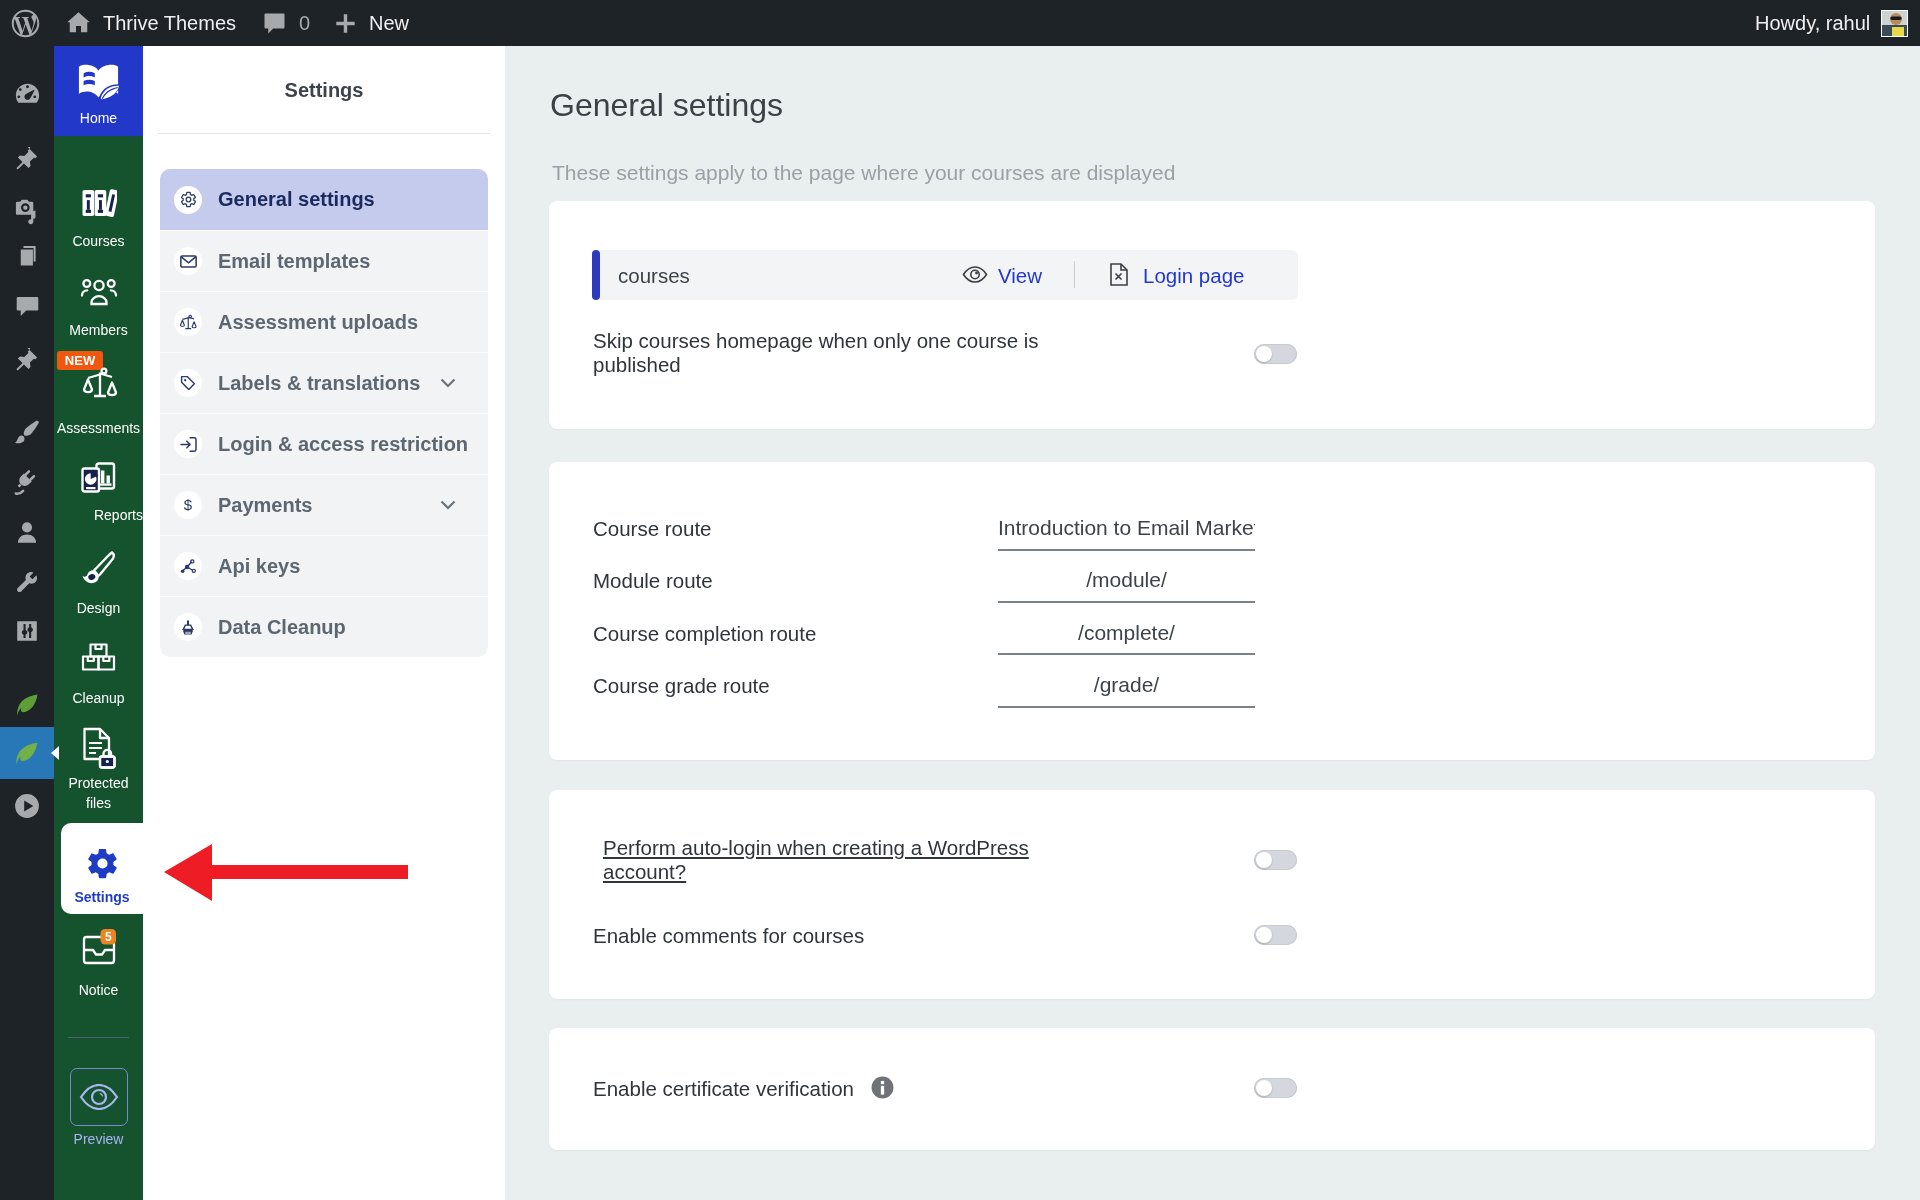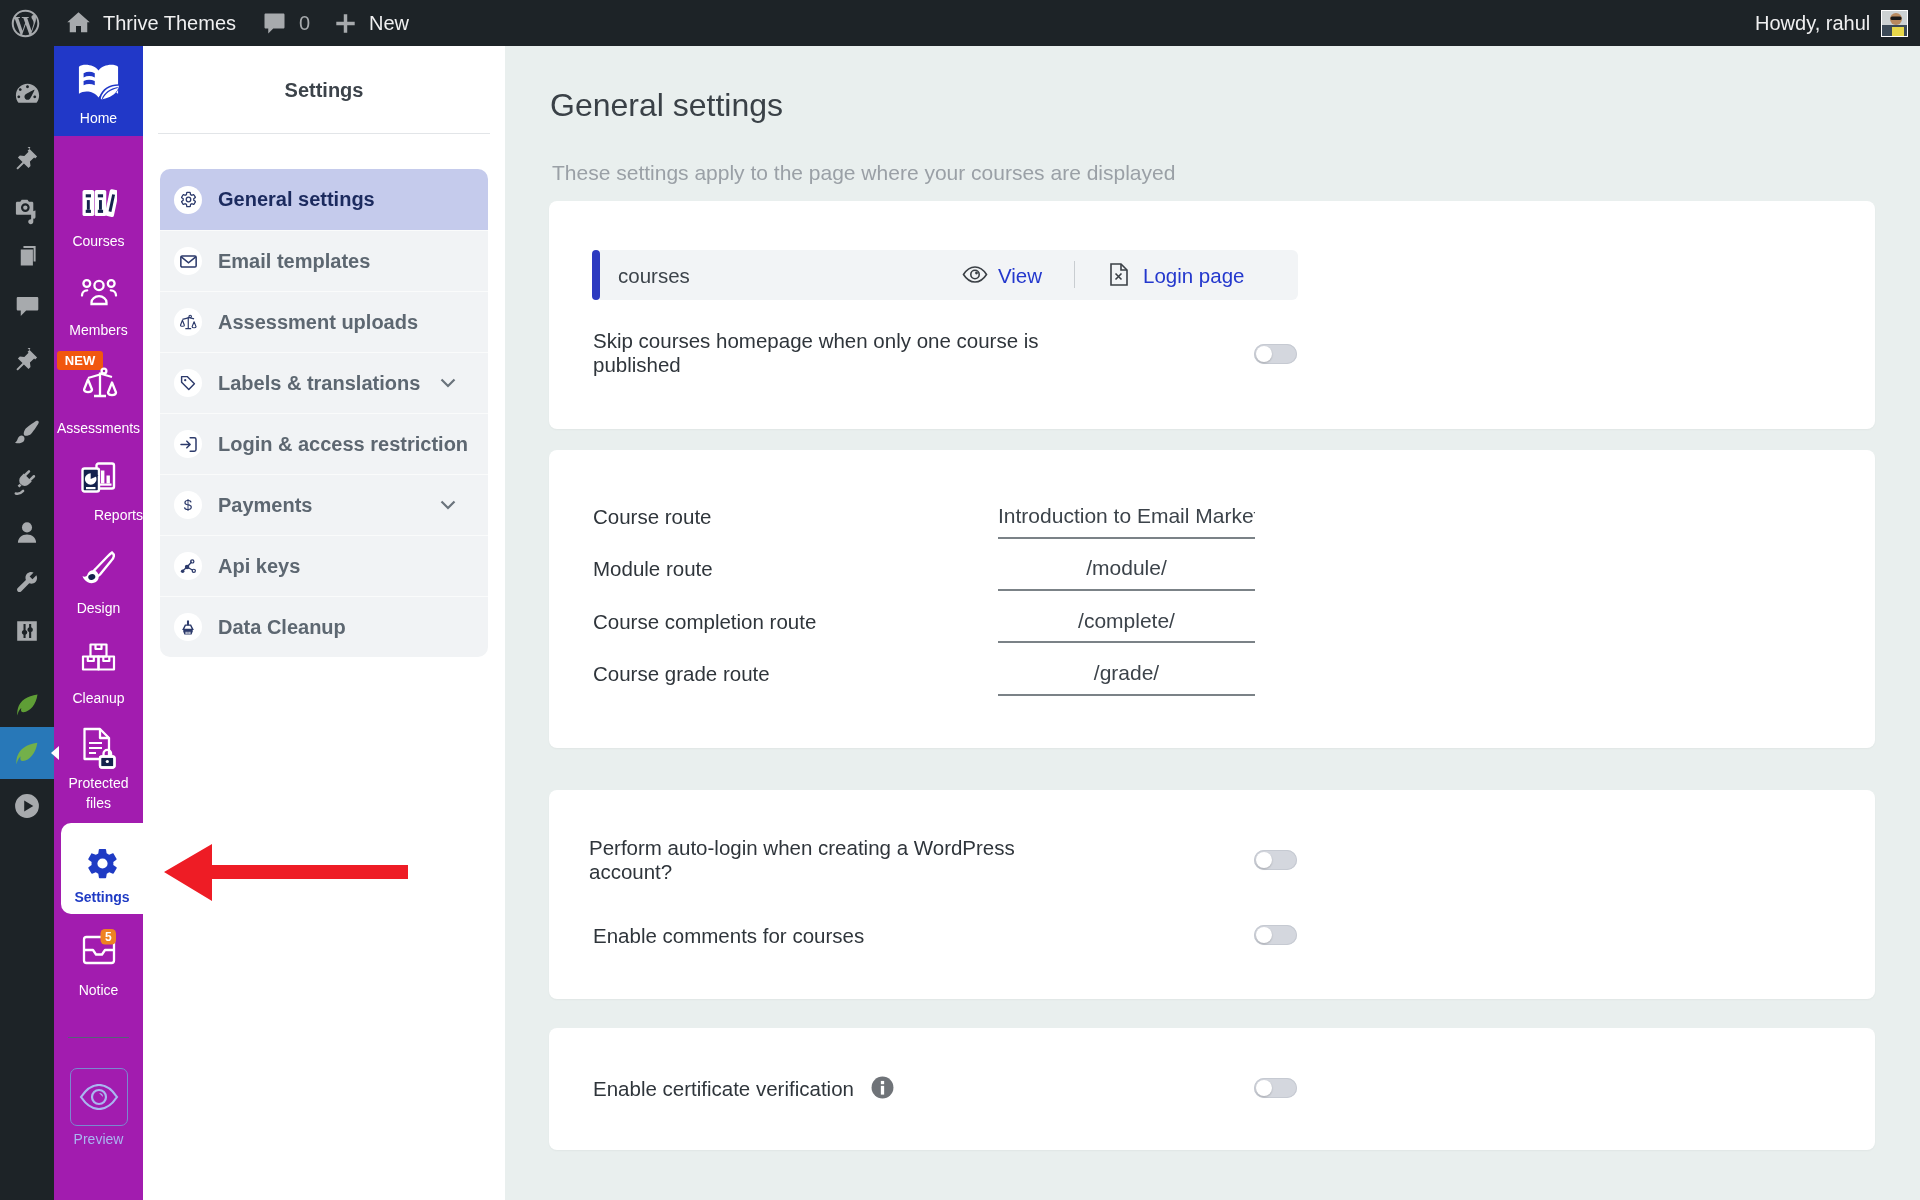--- a/index.html
+++ b/index.html
@@ -10,21 +10,21 @@
 
 #adminbar { position:absolute; left:0; top:0; width:1920px; height:46px; background:#1d2327; color:#f0f0f1; z-index:50; }
 #adminbar .item { position:absolute; top:0; height:46px; display:flex; align-items:center; color:#f0f0f1; font-size:20px; }
 
 
 #wpside { position:absolute; left:0; top:46px; width:54px; height:1154px; background:#1d2327; }
 .wpicon { position:absolute; left:0; width:54px; display:flex; justify-content:center; }
 .wpicon svg { display:block; }
 
 
-#tside { position:absolute; left:54px; top:46px; width:89px; height:1154px; background:#a21caf; }
+#tside { position:absolute; left:54px; top:46px; width:89px; height:1154px; background:#14532d; }
 .titem { position:absolute; left:0; width:89px; text-align:center; color:#fff; }
 .lab { font-size:14px; color:#fff; margin-top:4px; line-height:20px; }
 #home { position:absolute; left:0; top:0; width:89px; height:90px; background:#2138c8; text-align:center; }
 
 
 #panel { position:absolute; left:143px; top:46px; width:362px; height:1154px; background:#ffffff; }
 #panel h2 { position:absolute; top:33px; left:0; width:362px; text-align:center; font-size:20px; font-weight:bold; color:#3c434a; }
 #pdivider { position:absolute; top:87px; left:15px; width:332px; height:1px; background:#e2e5e8; }
 #menu { position:absolute; left:17px; top:123px; width:328px; border-radius:10px; overflow:hidden; }
 .mitem { position:relative; height:61px; background:#f1f3f5; display:flex; align-items:center; border-top:1px solid #fafbfb; }
@@ -34,21 +34,21 @@
 .mitem .txt { margin-left:16px; font-size:20px; font-weight:bold; color:#5d6771; }
 .mitem.sel .txt { color:#1b2a5e; }
 .mitem .chev { position:absolute; right:32px; top:50%; margin-top:-5px; }
 
 
 #main { position:absolute; left:505px; top:46px; width:1415px; height:1154px; background:#e9efee; }
 #main h1 { position:absolute; left:45px; top:41px; font-size:32px; font-weight:normal; color:#3a4147; }
 #subtitle { position:absolute; left:47px; top:115px; font-size:21px; color:#9aa0a6; }
 .card { position:absolute; left:44px; width:1326px; background:#fff; border-radius:8px; box-shadow:0 1px 2px rgba(0,0,0,0.04); }
 #card1 { top:155px; height:228px; }
-#card2 { top:404px; height:298px; }
+#card2 { top:416px; height:298px; }
 #card3 { top:744px; height:209px; }
 #card4 { top:982px; height:122px; }
 
 #crow { position:absolute; left:43px; top:49px; width:706px; height:50px; }
 #crow .accent { position:absolute; left:0; top:0; width:8px; height:50px; background:#2d3ac0; border-radius:4px; }
 #crow .rowbg { position:absolute; left:8px; top:0; width:698px; height:50px; background:#f2f4f6; border-radius:0 6px 6px 0; }
 #crow .ctext { position:absolute; left:26px; top:14px; font-size:20.5px; color:#3c434a; }
 #crow .link { position:absolute; top:14px; font-size:20.5px; color:#2438cd; }
 #crow .vsep { position:absolute; left:482px; top:11px; width:1px; height:27px; background:#c9cdd1; }
 
@@ -454,21 +454,21 @@
     <div class="iline" style="top:139px;"></div>
     <div class="lbl" style="top:160px;">Course completion route</div>
     <div class="ival" style="top:159px;">/complete/</div>
     <div class="iline" style="top:191px;"></div>
     <div class="lbl" style="top:212px;">Course grade route</div>
     <div class="ival" style="top:211px;">/grade/</div>
     <div class="iline" style="top:244px;"></div>
   </div>
 
   <div class="card" id="card3">
-    <div class="body-txt abs" style="left:40px; top:46px; width:450px;">Perform auto-login when creating a WordPress account?</div>
+    <div class="body-txt abs" style="left:54px; top:46px; width:450px;text-decoration:underline;">Perform auto-login when creating a WordPress account?</div>
     <div class="toggle" style="left:705px; top:60px;"></div>
     <div class="body-txt abs" style="left:44px; top:134px;">Enable comments for courses</div>
     <div class="toggle" style="left:705px; top:135px;"></div>
   </div>
 
   <div class="card" id="card4">
     <div class="body-txt abs" style="left:44px; top:49px;">Enable certificate verification</div>
     <svg class="abs" style="left:322px; top:48px;" width="23" height="23" viewBox="0 0 21 21">
         <circle cx="10.5" cy="10.5" r="10" fill="#6f7378"></circle>
         <rect x="9" y="4.5" width="3" height="3" fill="#fff"></rect>

